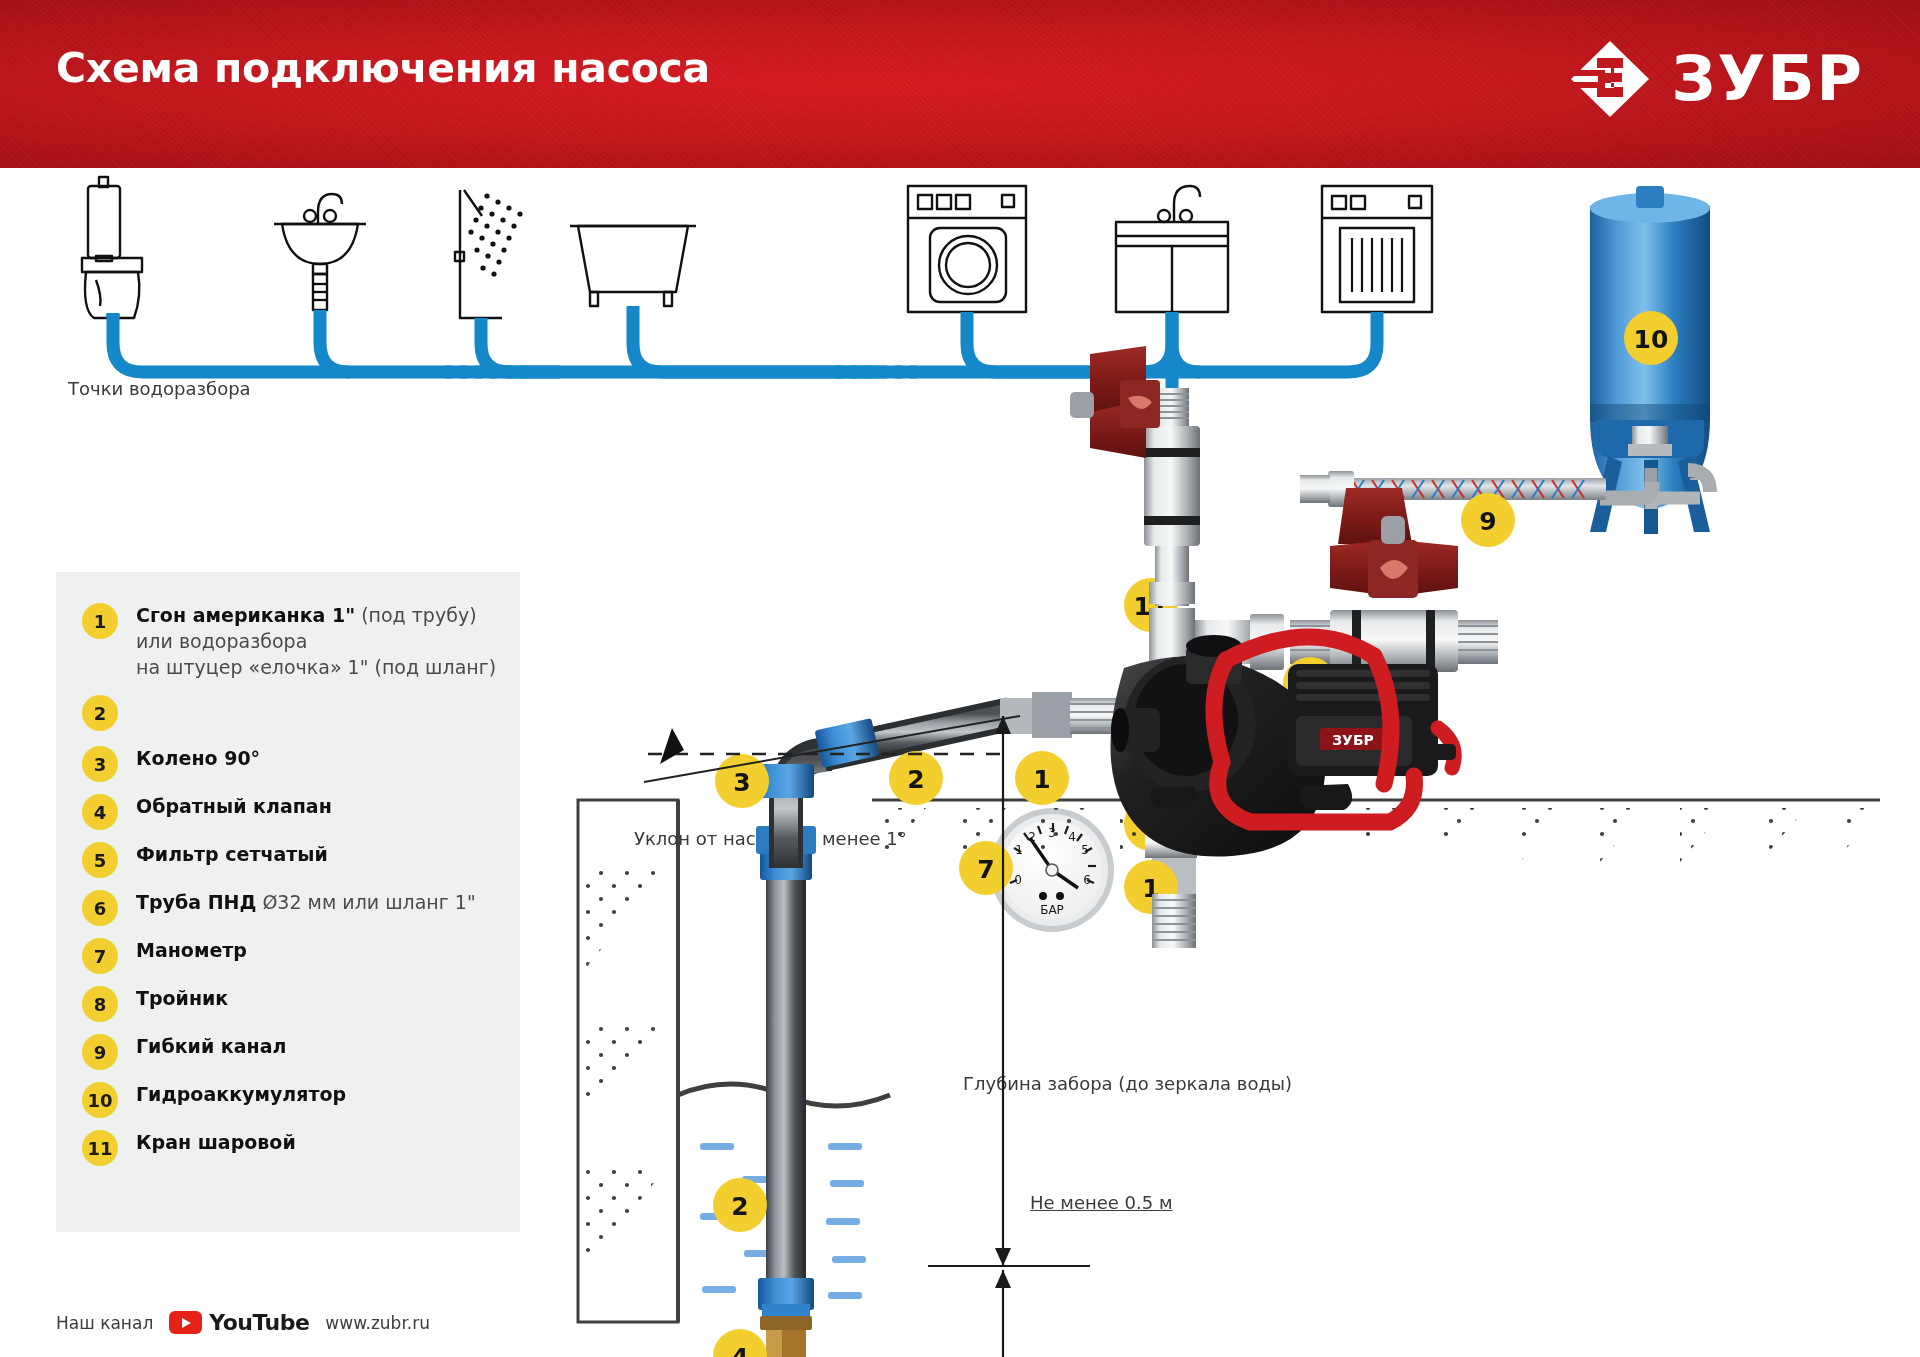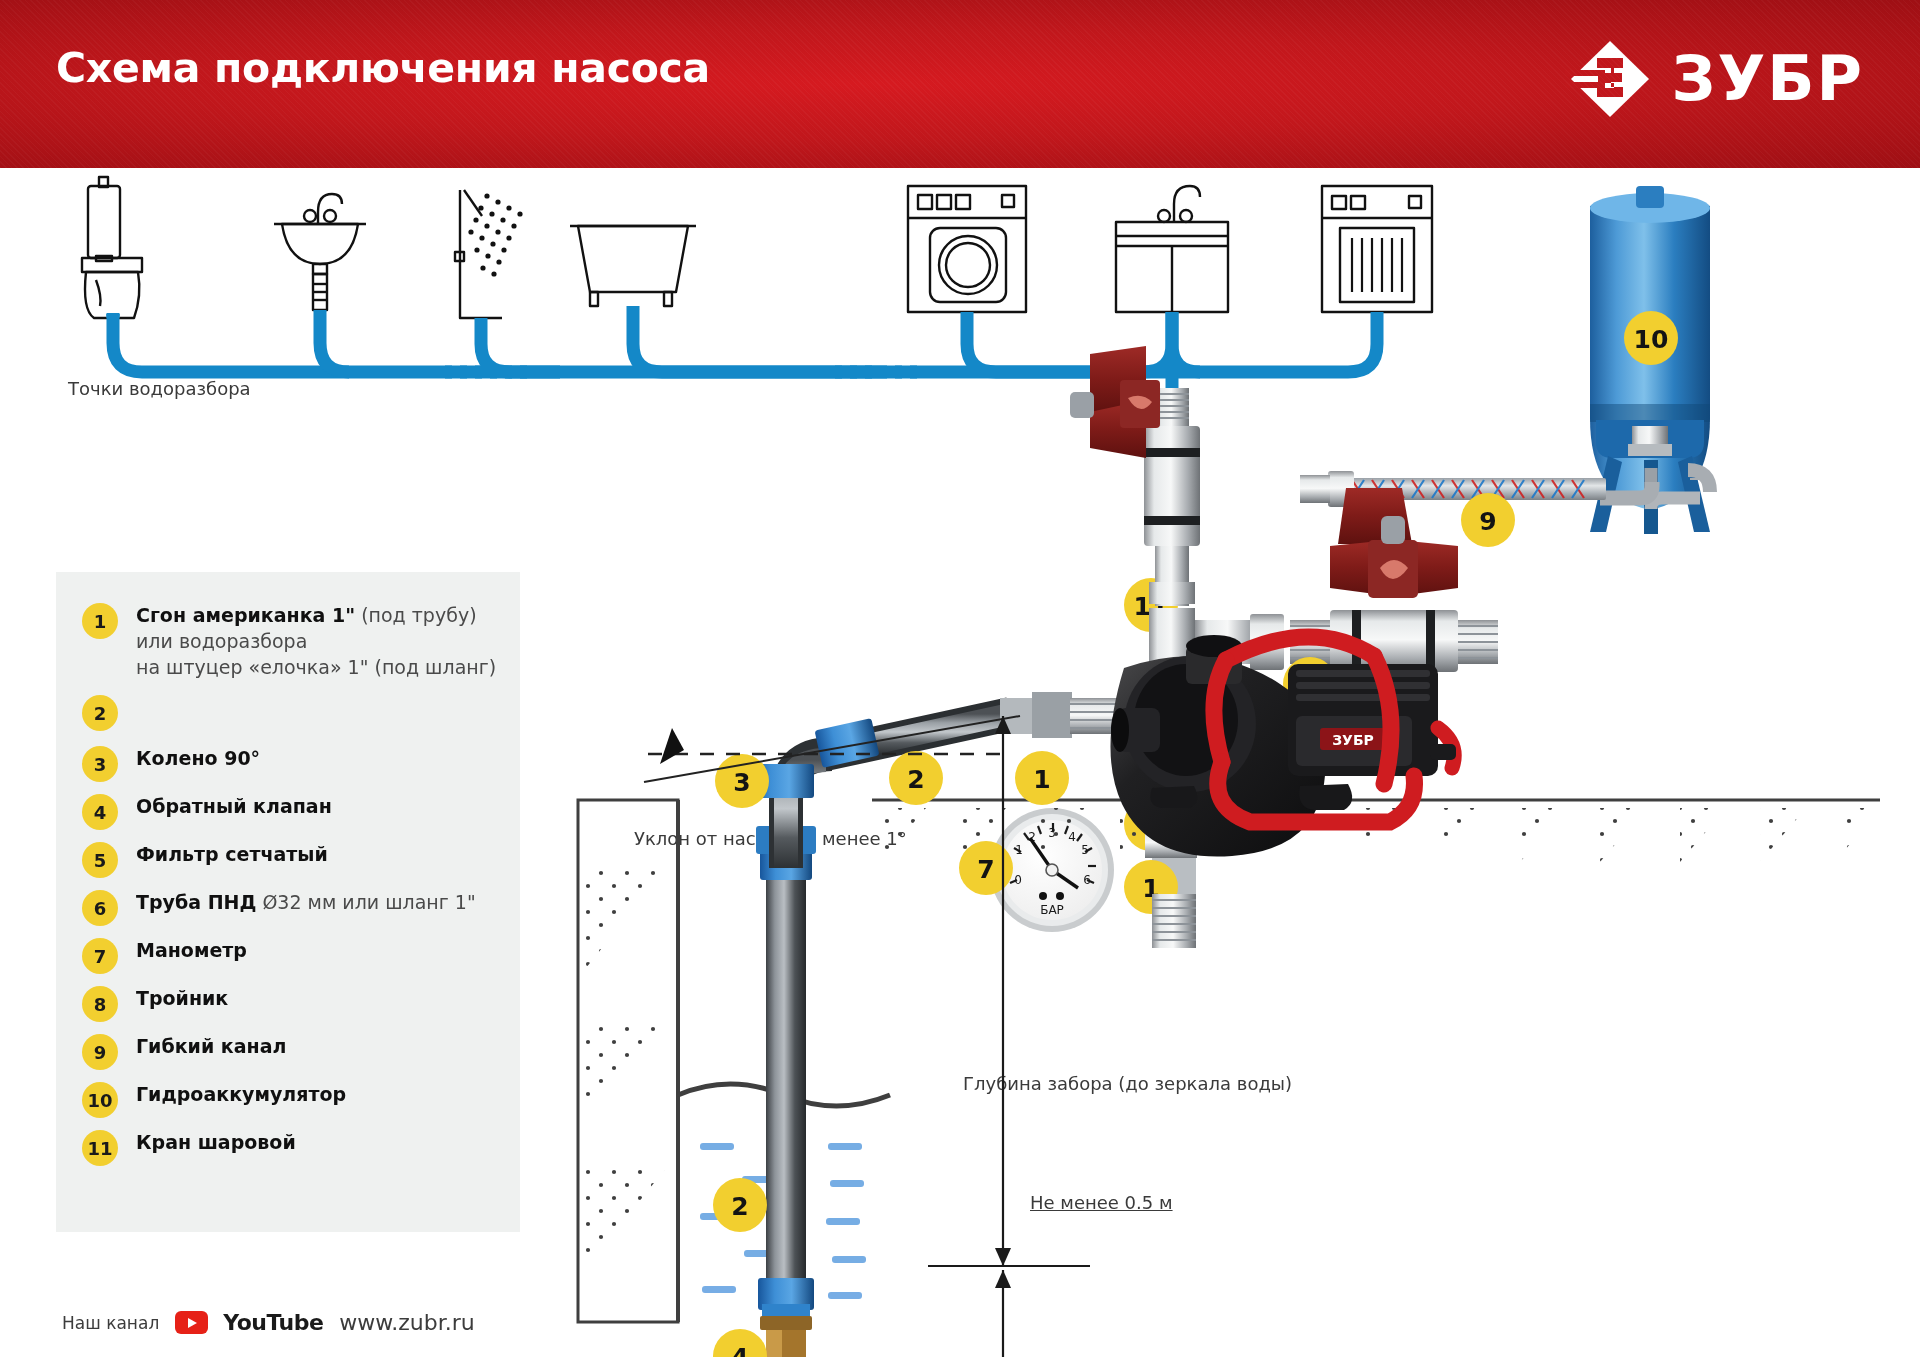--- a/index.html
+++ b/index.html
@@ -59,29 +59,29 @@
   }
   .legend-text {
     margin-left: 18px; color: #2b2b2b; font-size: 19px; line-height: 26px;
     font-family: "DejaVu Sans", sans-serif;
   }
   .legend-text b { font-weight: 700; color:#101010; }
   .legend-text .muted { font-weight: 400; color: #4a4a4a; }
 
   
   .footer { position: absolute; left: 56px; bottom: 22px; display: flex; align-items: center; gap: 16px; }
-  .footer-label { font-size: 17px; color: #3c3c3c; font-family: "DejaVu Sans", sans-serif; margin-left: 6px; }
-  .yt-logo { display:flex; align-items:center; gap:15px; }
+  .footer-label { font-size: 17px; color: #3c3c3c; font-family: "DejaVu Sans", sans-serif; }
+  .yt-logo { display:flex; align-items:center; gap:7px; }
   .yt-badge {
     width: 33px; height: 23px; border-radius: 6px; background: #e62117;
     display:flex; align-items:center; justify-content:center;
   }
   .yt-badge .tri { width:0;height:0;border-left:9px solid #fff;border-top:5.5px solid transparent;border-bottom:5.5px solid transparent; margin-left:2px;}
   .yt-word { font-size: 22px; font-weight: 700; color: #1a1a1a; font-family:"DejaVu Sans", sans-serif; letter-spacing:-0.5px;}
-  .footer-url { font-size: 22px; color: #3c3c3c; font-family: "DejaVu Sans", sans-serif; }
+  .footer-url { font-size: 17px; color: #3c3c3c; font-family: "DejaVu Sans", sans-serif; }
 
   
   .note { position: absolute; font-size: 18px; color: #3a3a3a; font-family: "DejaVu Sans", sans-serif; white-space: nowrap; }
   #note-points   { left: 68px;  top: 378px; }
   #note-slope    { left: 634px; top: 828px; }
   #note-depth    { left: 963px; top: 1073px; }
   #note-min      { left: 1030px; top: 1192px; text-decoration: underline; }
 
   
   #stage { position:absolute; left:0; top:168px; width:1920px; height:1189px; }

